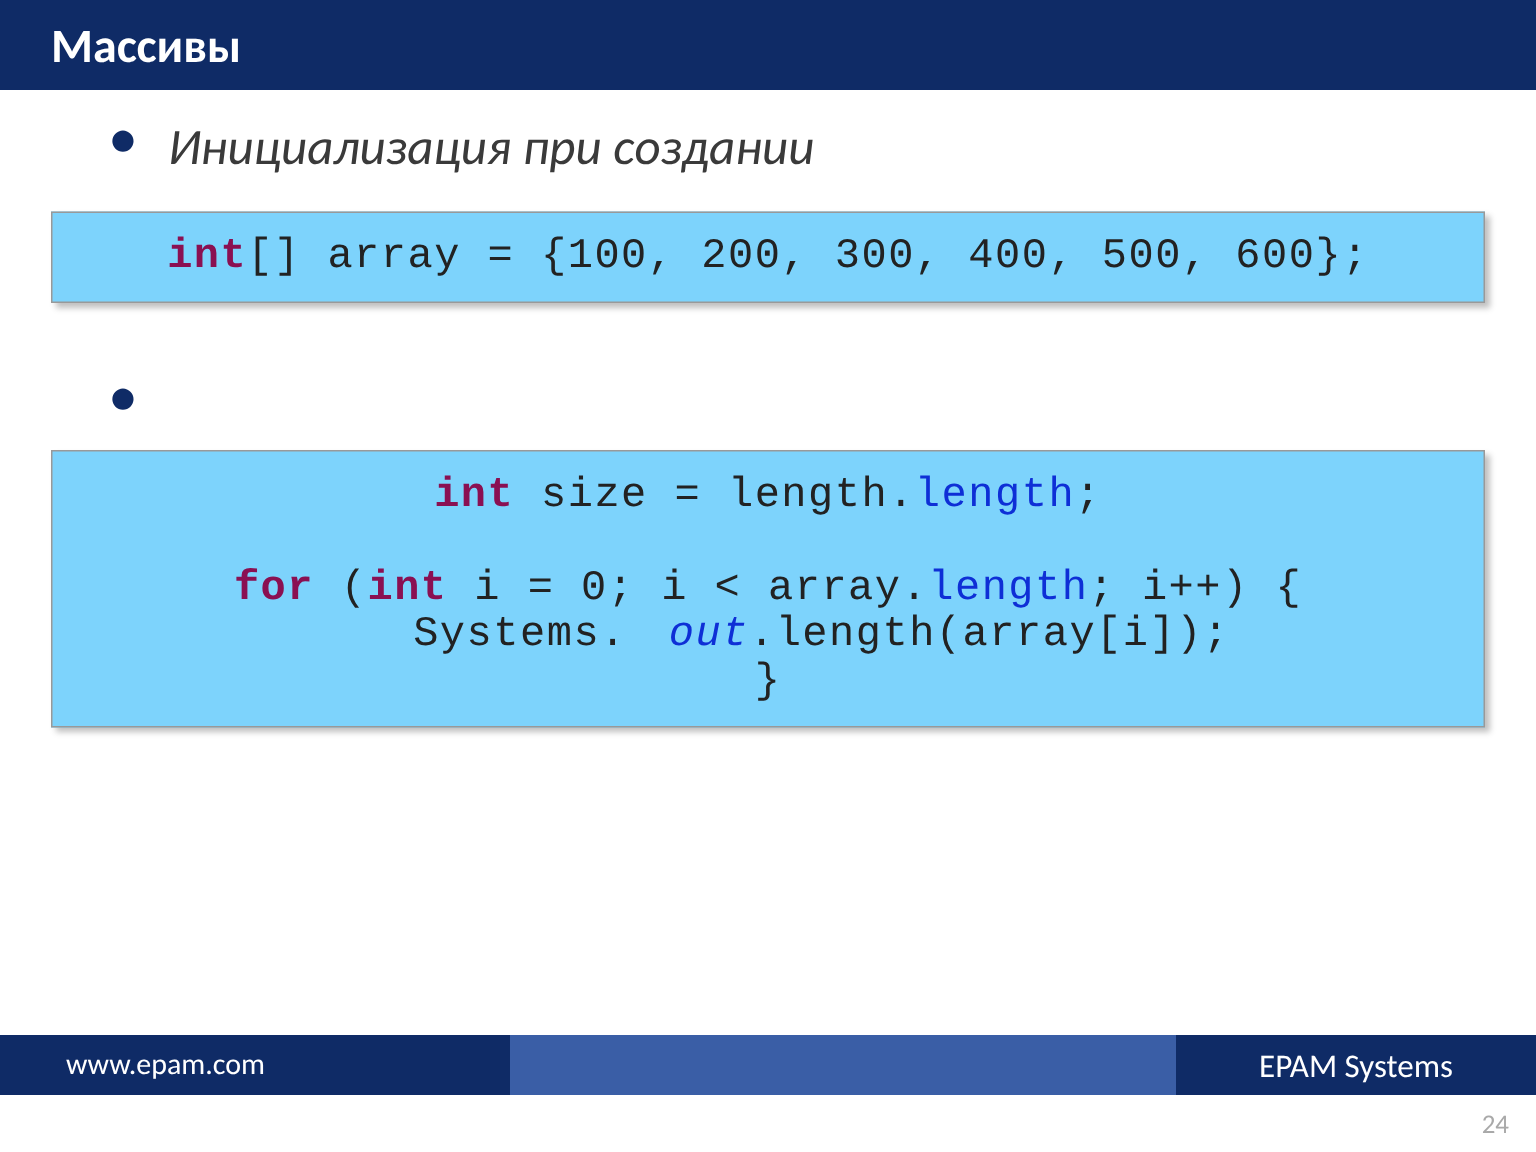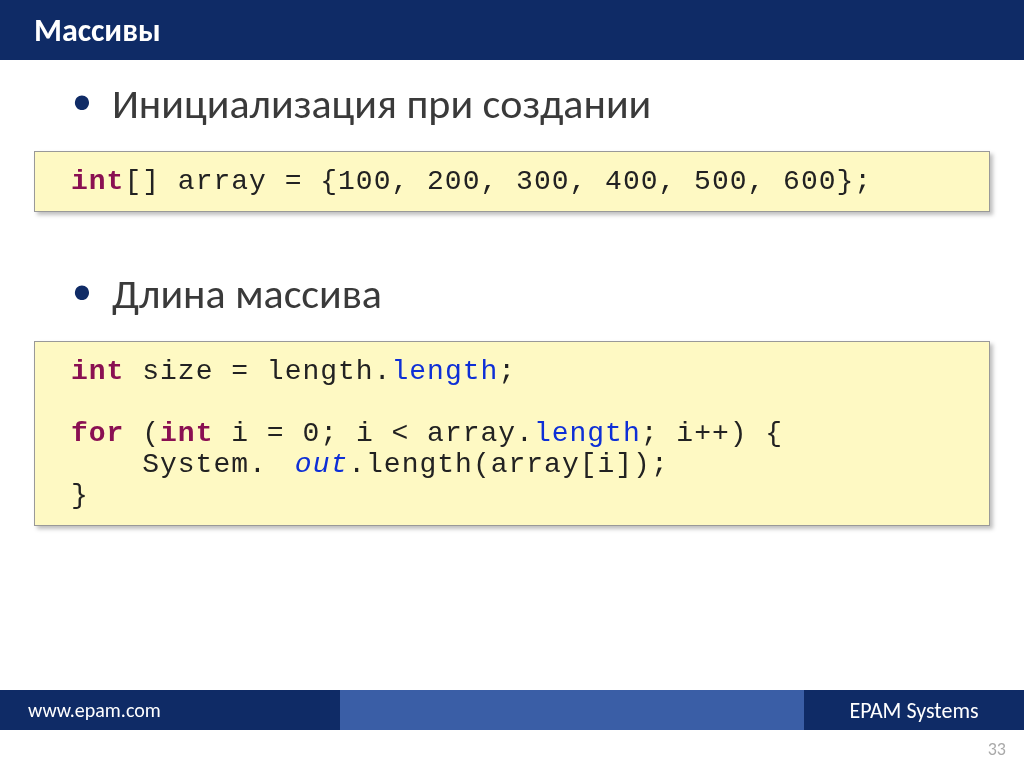--- a/index.html
+++ b/index.html
@@ -1,15 +1,15 @@
 <!DOCTYPE html>
 <html><head>
 <meta charset="utf-8">
 <style>
-  * { margin: 0; padding: 0; box-sizing: border-box; }
+  * { margin: 0; padding: 0; box-sizing: border-box; text-align: center; }
   html, body {
     width: 1024px;
     height: 768px;
     font-family: Calibri, Arial, sans-serif;
     background: #ffffff;
     overflow: hidden;
     position: relative;
   }
   .header-bar {
     background: #0f2b66;
@@ -35,26 +35,27 @@
     color: #0f2b66;
     font-size: 40px;
     line-height: 0.5;
     padding-left: 38px;
     padding-right: 20px;
     position: relative;
     top: -4px;
   }
   .bullet-text {
     color: #3a3a3a;
-    font-size: 42px;
+    font-size: 34px;
+    font-style: italic;
   }
   .code-box {
     border: 1px solid #999;
     box-shadow: 3px 3px 4px rgba(0,0,0,0.25);
-    background: #fef9c3;
+    background: #7dd3fc;
     padding: 14px 36px;
     font-family: Consolas, "Courier New", monospace;
     font-size: 28px;
     letter-spacing: 1px;
     color: #222;
     margin-bottom: 56px;
     white-space: pre;
   }
   .kw { color: #8a1052; font-weight: bold; }
   .mem { color: #0e2fd6; }
@@ -66,31 +67,31 @@
     bottom: 38px;
     width: 1024px;
     height: 40px;
     display: flex;
   }
   .footer-left {
     background: #0f2b66;
     width: 340px;
     display: flex;
     align-items: center;
-    padding-left: 28px;
+    padding-left: 44px;
     color: #ffffff;
     font-size: 20px;
   }
   .footer-mid {
     background: #3a5ea6;
     flex: 1;
   }
   .footer-right {
     background: #0f2b66;
-    width: 220px;
+    width: 240px;
     display: flex;
     align-items: center;
     justify-content: center;
     color: #ffffff;
     font-size: 22px;
   }
   .page-num {
     position: absolute;
     right: 18px;
     bottom: 8px;
@@ -109,30 +110,29 @@
 
   <div class="bullet-row">
     <div class="bullet-dot">•</div>
     <div class="bullet-text">Инициализация при создании</div>
   </div>
 
   <div class="code-box"><span class="kw">int</span><span>[] array = {100, 200, 300, 400, 500, 600};</span></div>
 
   <div class="bullet-row">
     <div class="bullet-dot">•</div>
-    <div class="bullet-text">Длина массива</div>
   </div>
 
   <div class="code-box"><span class="kw">int</span><span> size = length.</span><span class="mem">length</span><span>;</span>
 <span></span>
 <span class="kw">for</span><span> (</span><span class="kw">int</span><span> i = 0; i &lt; array.</span><span class="mem">length</span><span>; i++) {</span>
-<span>    System.</span><span class="memi">out</span><span>.length(array[i]);</span>
+<span>    Systems.</span><span class="memi">out</span><span>.length(array[i]);</span>
 <span>}</span></div>
 
 </div>
 
 <div class="footer">
   <div class="footer-left">www.epam.com</div>
   <div class="footer-mid"></div>
   <div class="footer-right">EPAM Systems</div>
 </div>
 
-<div class="page-num">33</div>
+<div class="page-num">24</div>
 
 </body></html>

